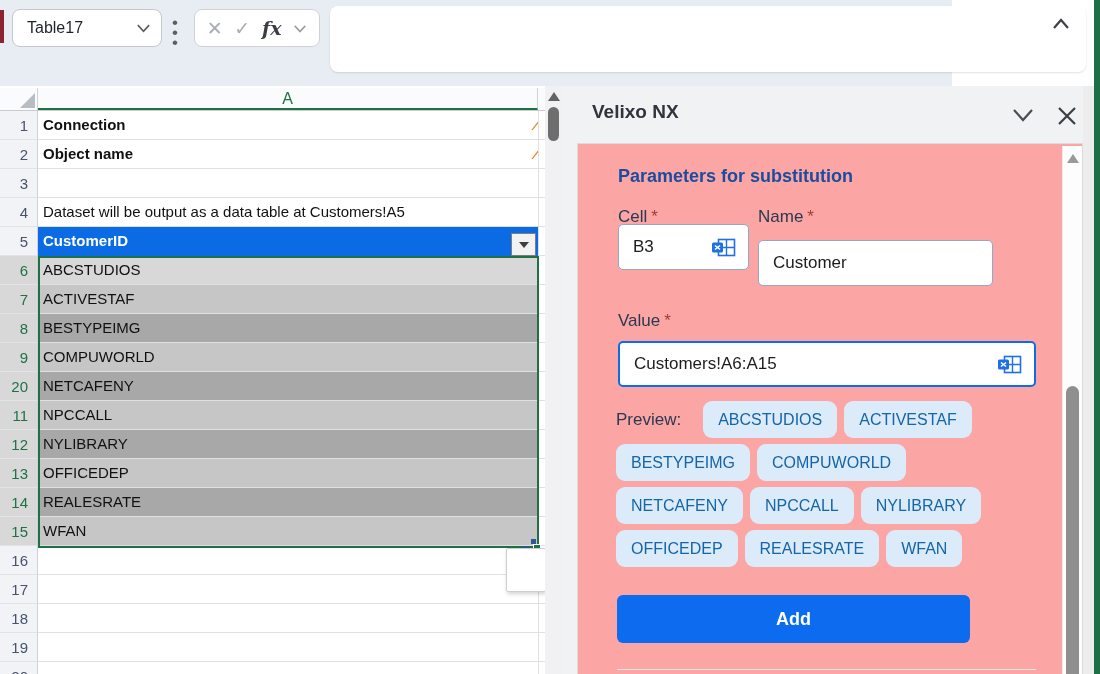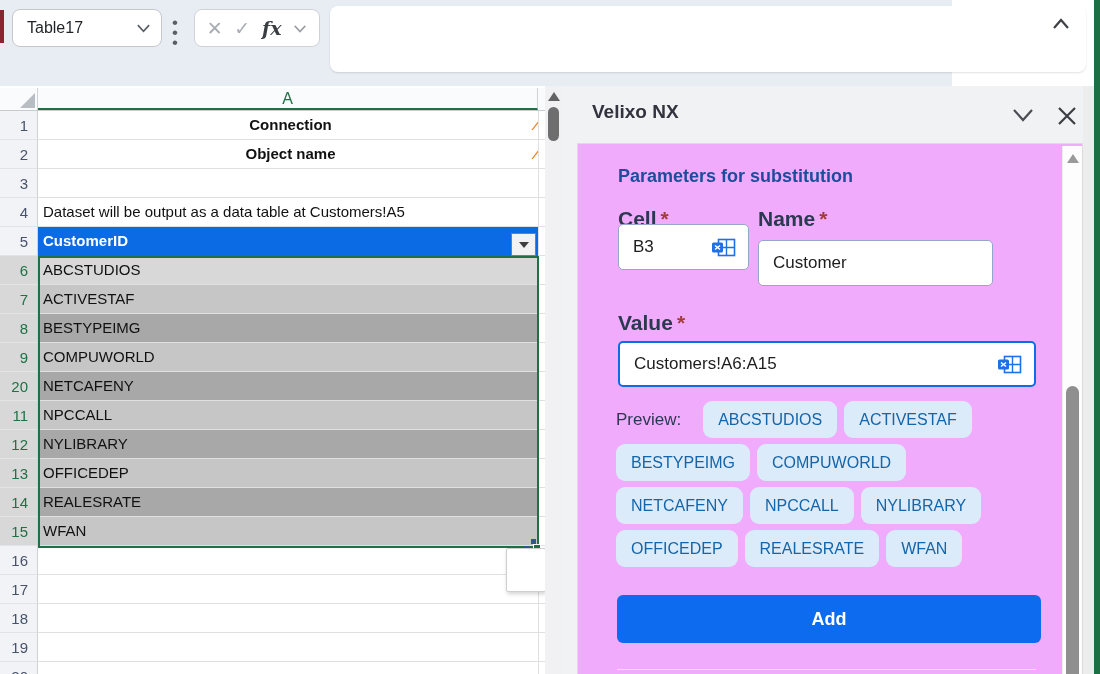--- a/index.html
+++ b/index.html
@@ -28,52 +28,52 @@
   #col-hdr { position:absolute; left:0; top:2px; height:23px; width:545px; display:flex; background:#fafbfc; border-bottom:1px solid #c9cbcf; }
   #corner { width:38px; height:100%; position:relative; border-right:1px solid #cfd1d5; }
   #corner .tri { position:absolute; right:2px; bottom:2px; width:0; height:0; border-left:15px solid transparent; border-bottom:15px solid #b8bcc3; }
   #colA-hdr { width:500px; text-align:center; font-size:16px; color:#1f7145; line-height:22px; border-bottom:2px solid #1f7145; border-right:1px solid #cfd1d5; }
   #rows { position:absolute; left:0; top:25px; width:545px; }
   .r { display:flex; height:29px; }
   .rn { width:38px; font-size:15px; color:#47526b; text-align:right; padding-right:9px; line-height:29px; background:#f2f3f6; border-bottom:1px solid #e2e3e6; border-right:1px solid #cfd1d5; }
   .r.sel .rn { color:#1f7145; background:#d8d8d8; font-weight:400; }
   .cA { width:500px; position:relative; font-size:15px; color:#111; line-height:28px; padding-left:5px; border-bottom:1px solid #dfe0e2; white-space:nowrap; overflow:hidden; }
   .cB { width:7px; border-left:1px solid #dfe0e2; border-bottom:1px solid #dfe0e2; }
-  .cA.bold { font-weight:700;text-align:center; }
+  .cA.bold { font-weight:700; }
   .cA.thead { background:#0b6be4; color:#fff; font-weight:700; border-bottom:0; }
   .cA.s0 { background:#d8d8d8; } .cA.s1 { background:#c6c6c6; } .cA.s2 { background:#a8a8a8; }
   .frag { position:absolute; right:1px; top:0; color:#e8821e; font-style:italic; font-weight:700; font-size:15px; }
   #sel-rect { position:absolute; left:38px; top:170px; width:501px; height:292px; border:2px solid #1f7145; pointer-events:none; }
   #fill-handle { position:absolute; left:533px; top:458px; width:8px; height:8px; background:#1f7145; border:1px solid #fff; }
   .bluedot { position:absolute; width:5px; height:5px; background:#2f5597; }
   #filter-btn { position:absolute; left:511px; top:147px; width:25px; height:23px; background:#f2f2f2; border:1px solid #7d7d7d; display:flex; align-items:center; justify-content:center; }
   #filter-btn .tri { width:0; height:0; border-left:5px solid transparent; border-right:5px solid transparent; border-top:6px solid #3f3f3f; }
   #float-box { position:absolute; left:506px; top:462px; width:40px; height:44px; background:#fff; border:1px solid #cfcfcf; border-radius:2px; box-shadow:1px 2px 4px rgba(0,0,0,.18); }
 
   
   #sheet-scroll { position:absolute; left:545px; top:86px; width:17px; height:588px; background:#f1f1f3; }
   #sheet-scroll .tri-up { position:absolute; left:3px; top:6px; width:0; height:0; border-left:6px solid transparent; border-right:6px solid transparent; border-bottom:9px solid #636363; }
   #sheet-thumb { position:absolute; left:3px; top:21px; width:11px; height:34px; background:#6e6e6e; border-radius:6px; }
 
   
   #pane { position:absolute; left:562px; top:86px; width:532px; height:588px; background:#f1f2f4; }
   #pane-title { position:absolute; left:30px; top:15px; font-size:19px; font-weight:700; color:#33323e; }
   #pane-collapse { position:absolute; left:448px; top:20px; }
   #pane-close { position:absolute; left:494px; top:19px; }
-  #card { position:absolute; left:15px; top:57px; width:506px; height:531px; background:#f0abfc; border:1px solid #dcdcdc; border-bottom:0; }
+  #card { position:absolute; left:15px; top:57px; width:506px; height:531px; background:#fca5a5; border:1px solid #dcdcdc; border-bottom:0; }
   #card h2 { position:absolute; left:40px; top:22px; font-size:18px; font-weight:600; color:#1c4d9d; }
-  .flabel { position:absolute; font-size:21px; color:#2a3950; font-weight:700; }
+  .flabel { position:absolute; font-size:17px; color:#2a3950; font-weight:400; }
   .req { color:#a13c38; margin-left:4px; }
   .inp { position:absolute; height:46px; border:1.5px solid #93a7c9; border-radius:5px; background:#fff; display:flex; align-items:center; padding:0 12px 0 14px; font-size:17px; color:#1d1d1d; }
   .inp .v { flex:1; white-space:nowrap; overflow:hidden; }
   #inp-value { border:2.5px solid #0d6ce8; }
   #preview { position:absolute; left:38px; top:257px; width:421px; display:flex; flex-wrap:wrap; column-gap:7px; row-gap:6px; align-items:center; }
   #preview .plabel { font-size:17px; color:#2a3950; margin-right:15px; }
   .chip { background:#dcebf9; color:#1465a9; font-size:16px; height:37px; line-height:37px; padding:0 15px; border-radius:9px; white-space:nowrap; }
-  #add-btn { position:absolute; left:39px; top:451px; width:424px; height:48px; background:#0d6bf0; color:#fff; font-size:18px; font-weight:600; border:0; border-radius:6px; font-family:"Liberation Sans", sans-serif; }
+  #add-btn { position:absolute; left:39px; top:451px; width:353px; height:48px; background:#0d6bf0; color:#fff; font-size:18px; font-weight:600; border:0; border-radius:6px; font-family:"Liberation Sans", sans-serif; }
   #card-divider { position:absolute; left:39px; top:525px; width:419px; height:1px; background:#eaeaea; }
   #card-scroll { position:absolute; left:484px; top:2px; width:20px; height:529px; background:#fdfdfd; border-left:1px solid #ececec; }
   #card-scroll .tri-up { position:absolute; left:4px; top:8px; width:0; height:0; border-left:6px solid transparent; border-right:6px solid transparent; border-bottom:9px solid #9a9a9a; }
   #card-thumb { position:absolute; left:3px; top:240px; width:13px; height:300px; background:#8f8f8f; border-radius:7px; }
   #green-edge { position:absolute; left:1094px; top:0; width:6px; height:674px; background:#1d7044; }
   #pane-gutter { position:absolute; left:1083px; top:86px; width:11px; height:588px; background:#ededee; }
 </style>
 </head>
 <body>
 

